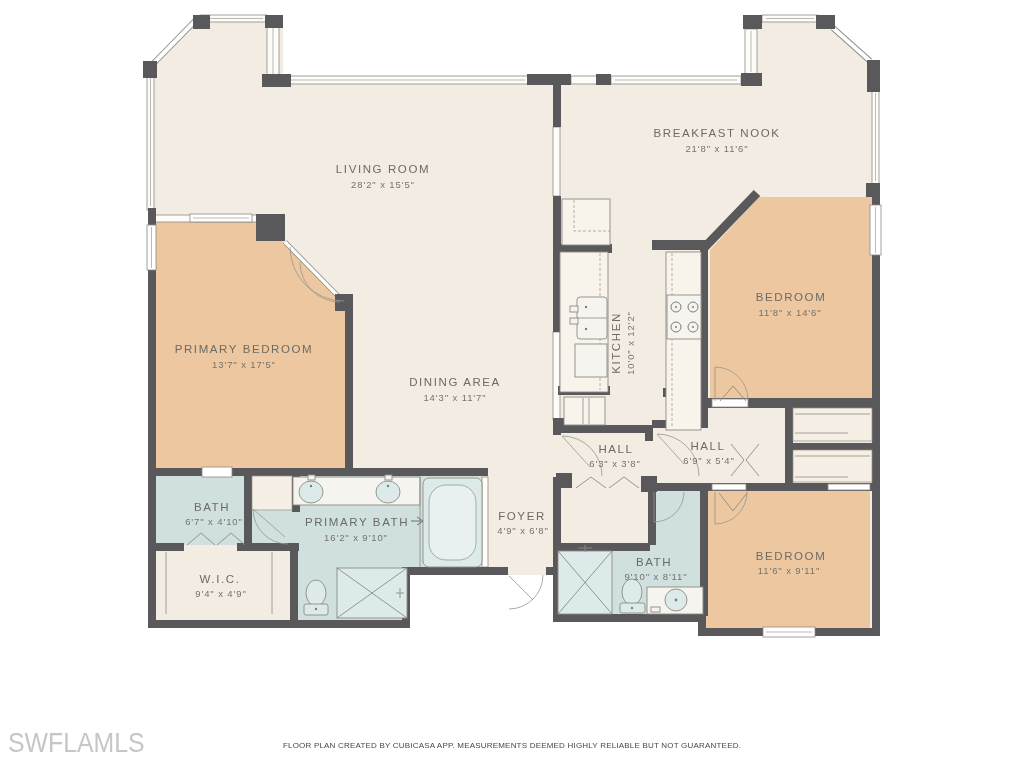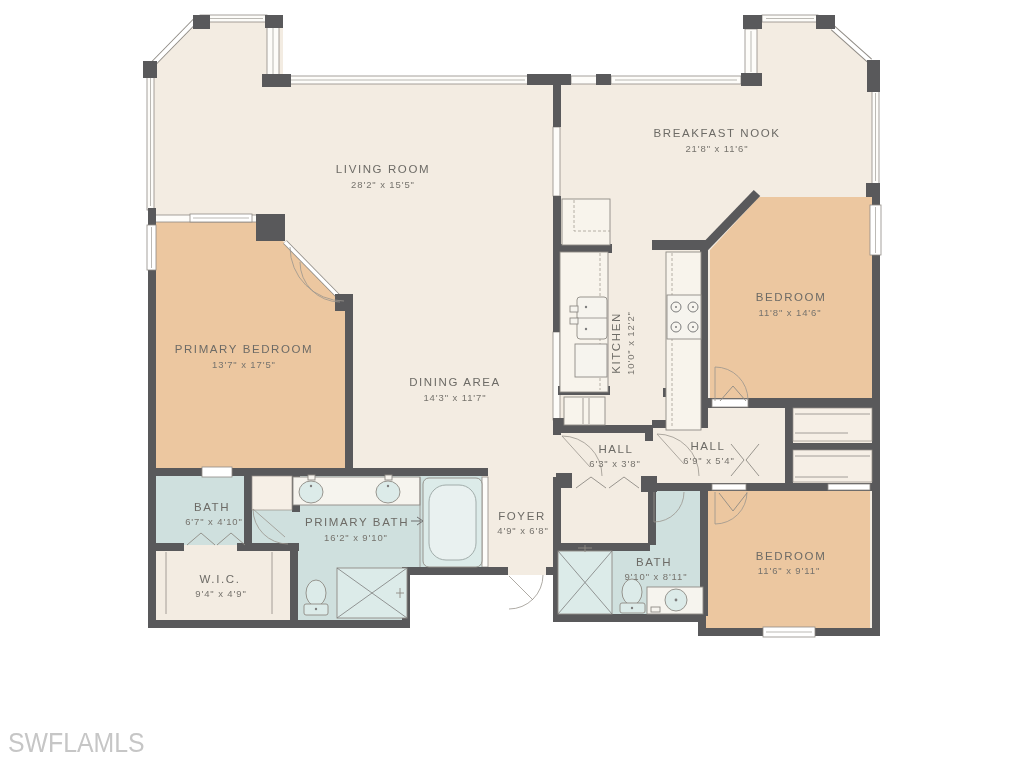--- a/index.html
+++ b/index.html
@@ -291,13 +291,14 @@
 
     <text class="rn" x="654" y="566">BATH</text>
     <text class="rd" x="656" y="580">9'10" x 8'11"</text>
 
     <text class="rn" x="791" y="560">BEDROOM</text>
     <text class="rd" x="789" y="574">11'6" x 9'11"</text>
   </g>
 </svg>
 
   <div id="watermark">SWFLAMLS</div>
+  <div id="disclaimer">FLOOR PLAN CREATED BY CUBICASA APP. MEASUREMENTS DEEMED HIGHLY RELIABLE BUT NOT GUARANTEED.</div>
 </div>
 
 </body></html>

